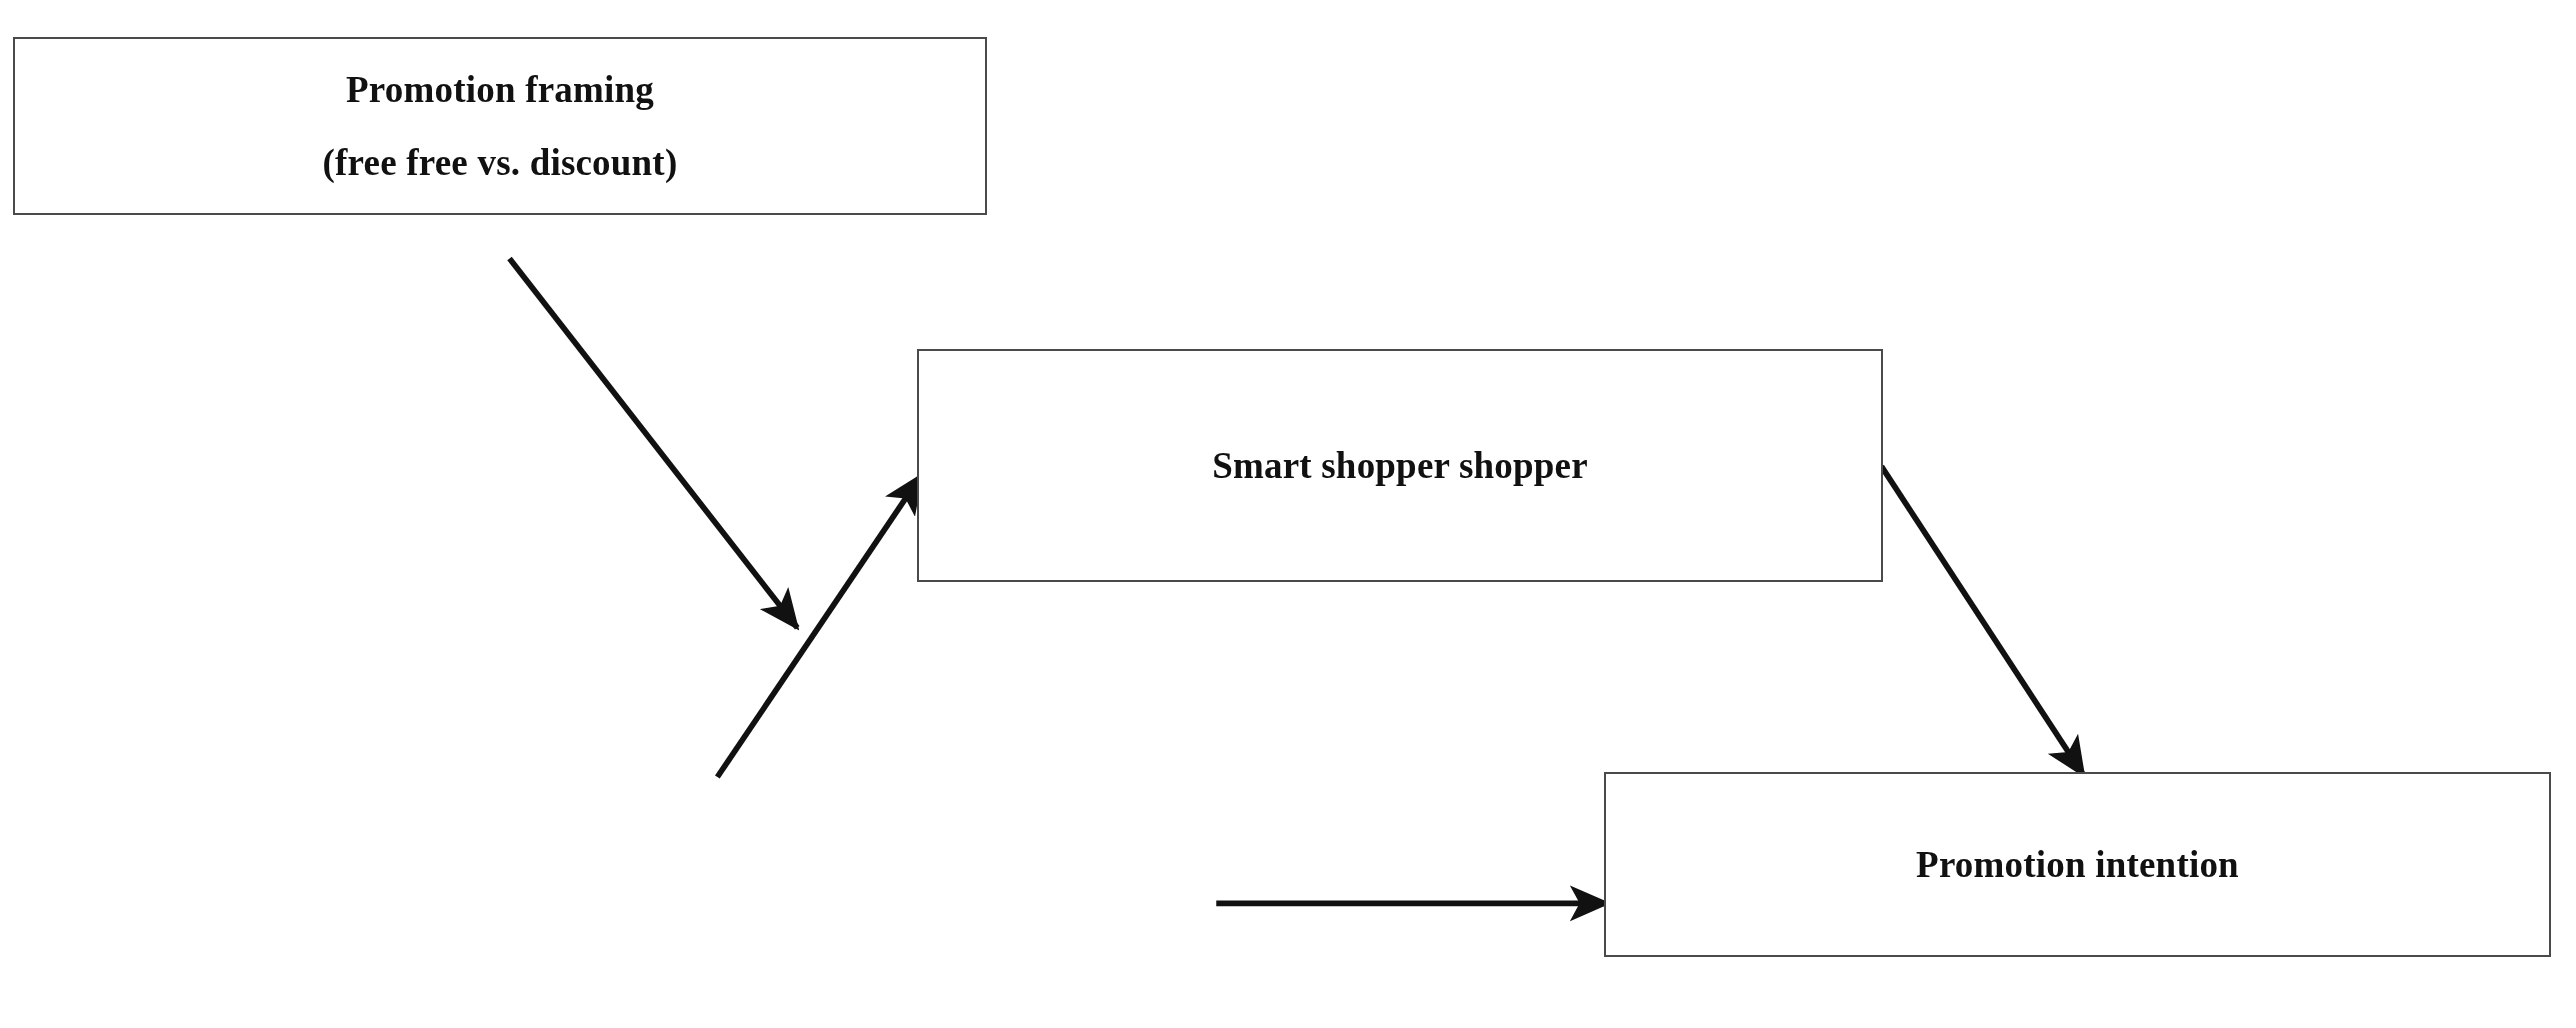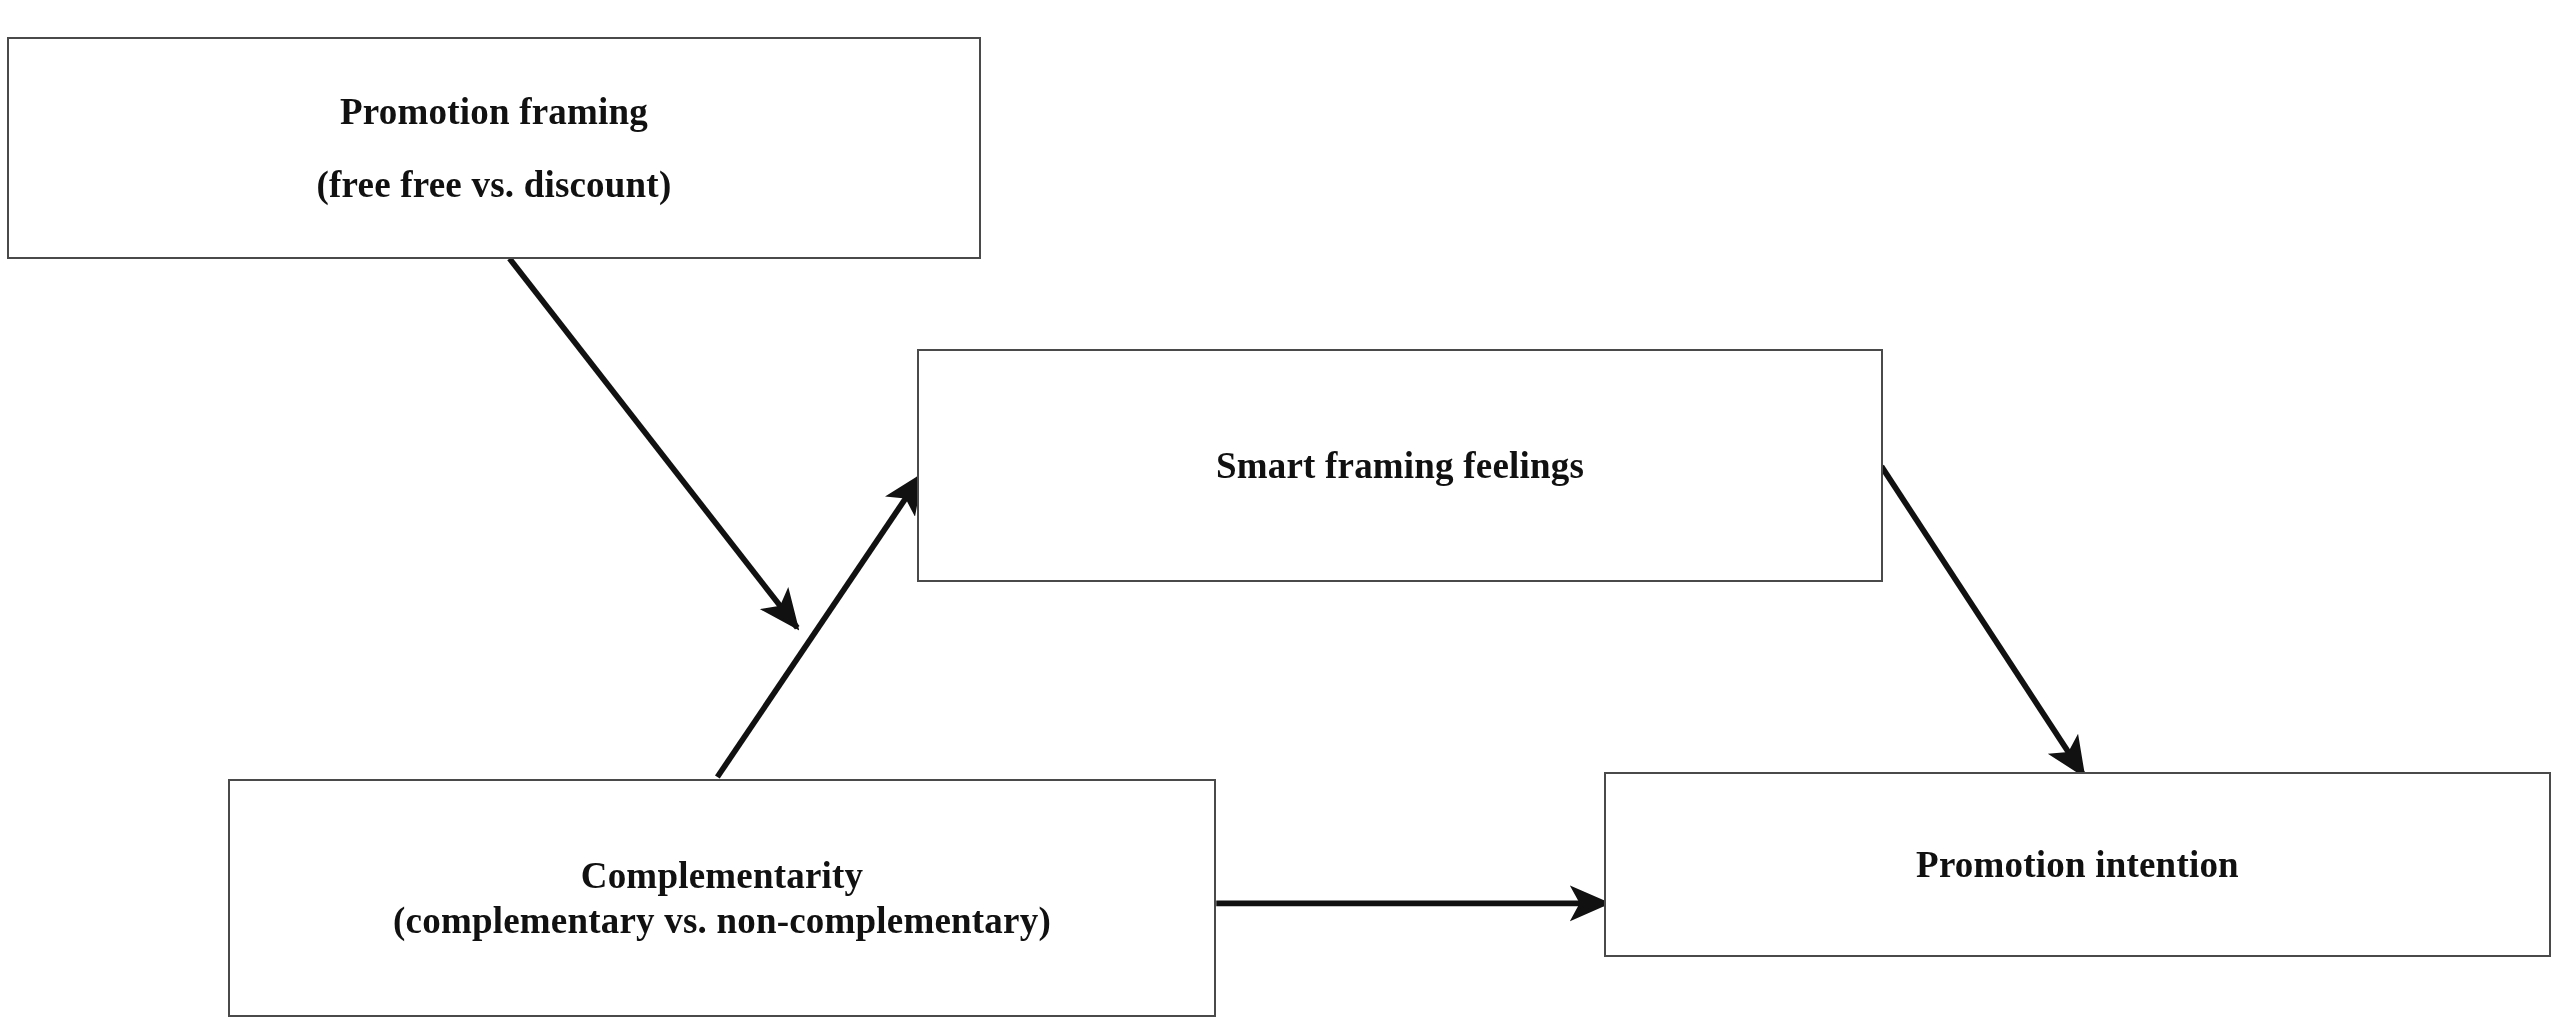--- a/index.html
+++ b/index.html
@@ -31,22 +31,22 @@
   .node-line {
     display: block;
     font-weight: bold;
     color: #111111;
     font-size: 37px;
     line-height: 1.22;
     letter-spacing: 0.2px;
     white-space: nowrap;
   }
   #node-promotion-framing {
-    left: 7px;  top: 37px;
-    width: 974px; height: 222px; gap: 28px;
+    left: 13px;  top: 37px;
+    width: 974px; height: 178px; gap: 28px;
   }
   #node-smart-shopper-feelings {
     left: 917px; top: 349px;
     width: 966px; height: 233px;
   }
   #node-complementarity {
     left: 228px; top: 779px;
     width: 988px; height: 238px;
   }
   #node-purchase-intention {
@@ -82,26 +82,22 @@
 
     <line x1="2308" y1="572" x2="2556" y2="951" stroke="#111111" stroke-width="7" marker-end="url(#arrowhead)"></line>
   </svg>
 
   <div class="node-box" id="node-promotion-framing">
     <span class="node-line">Promotion framing</span>
     <span class="node-line">(free free vs. discount)</span>
   </div>
 
   <div class="node-box" id="node-smart-shopper-feelings">
-    <span class="node-line">Smart framing feelings</span>
+    <span class="node-line">Smart shopper shopper</span>
   </div>
 
-  <div class="node-box" id="node-complementarity">
-    <span class="node-line">Complementarity</span>
-    <span class="node-line">(complementary vs. non-complementary)</span>
-  </div>
 
   <div class="node-box" id="node-purchase-intention">
     <span class="node-line">Promotion intention</span>
   </div>
 
 </div>
 
 
 </body></html>

